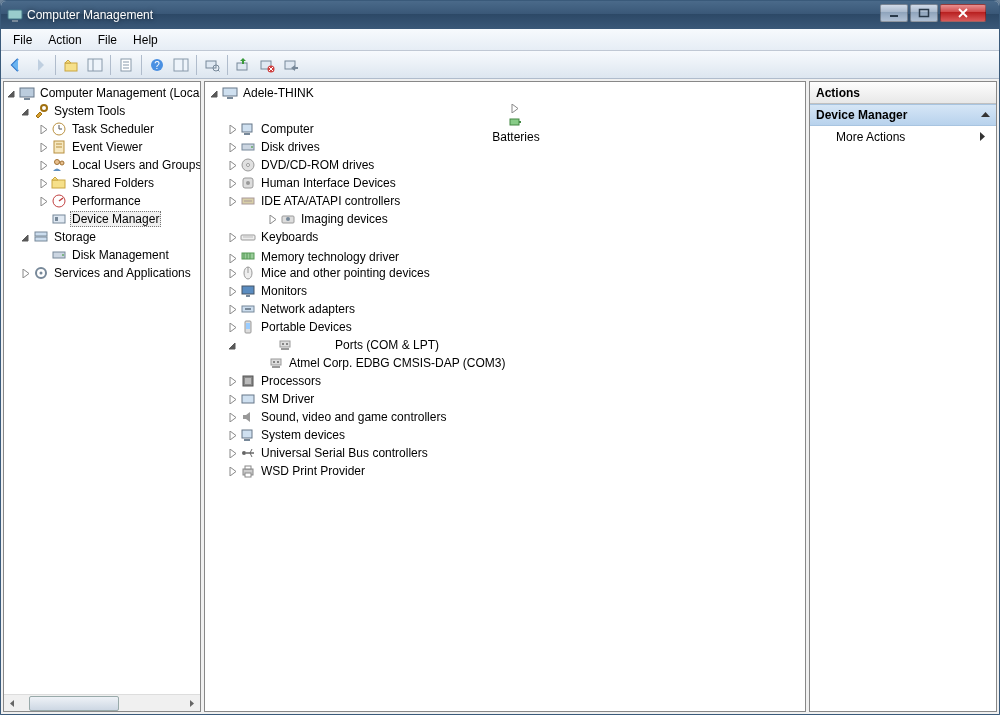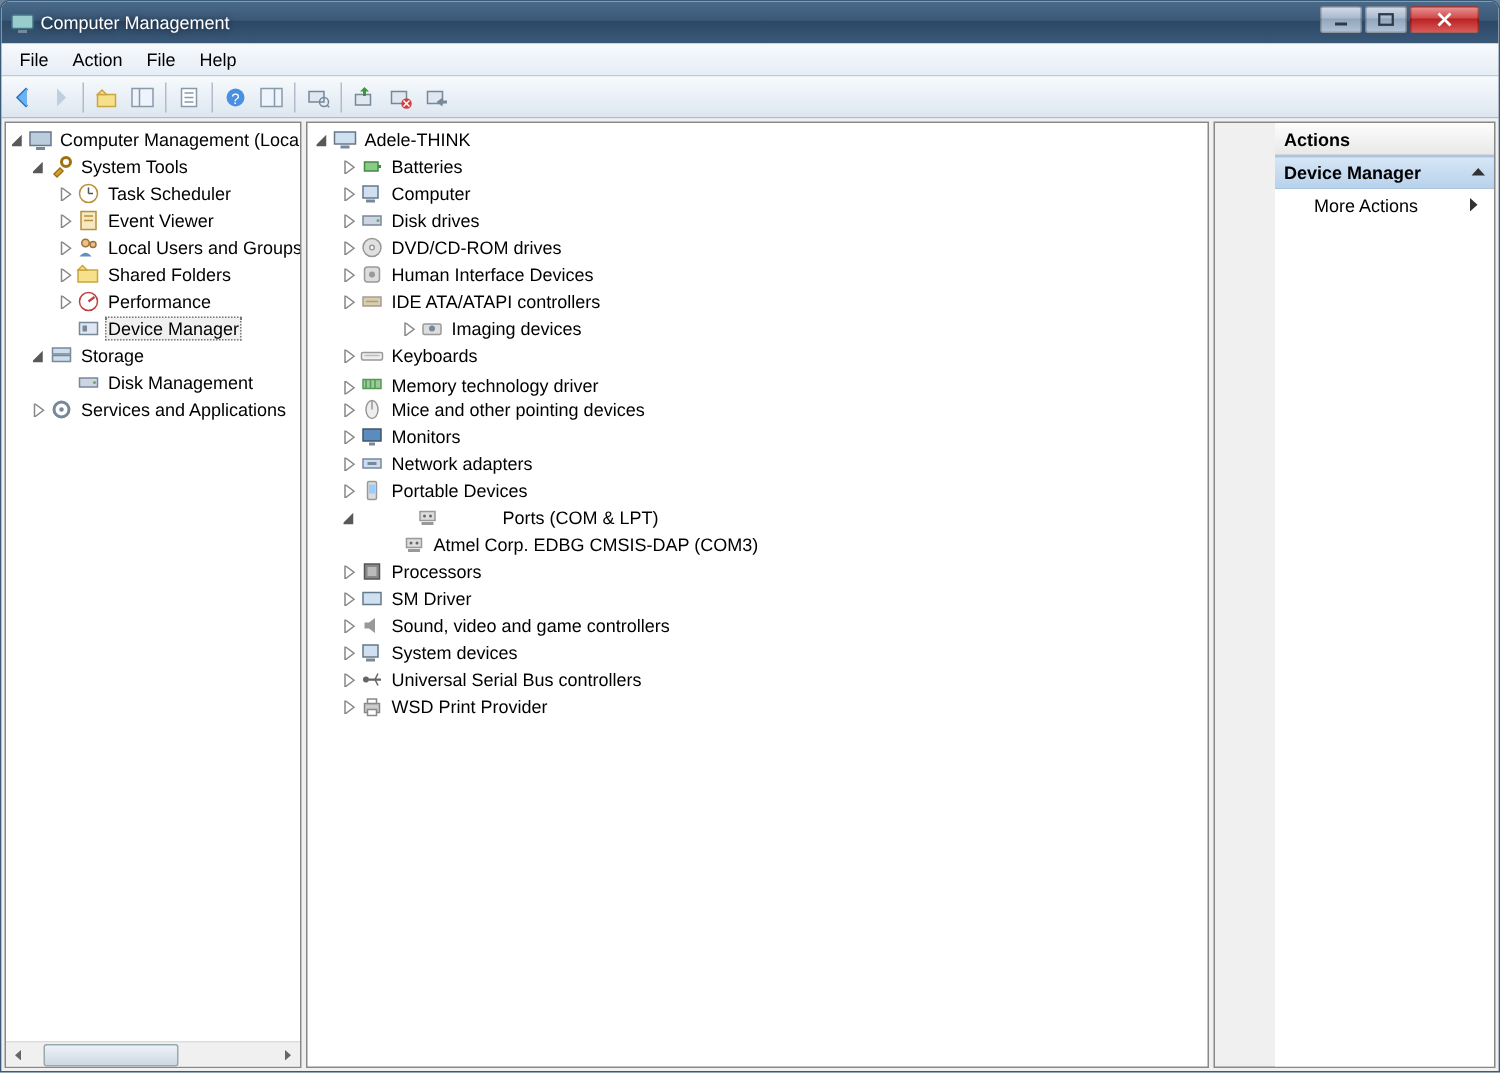--- a/index.html
+++ b/index.html
@@ -85,21 +85,21 @@
 }
 .pane {
   background: #fff;
   border: 1px solid #888;
   display: flex;
   flex-direction: column;
   min-height: 0;
 }
 .pane-left { width: 198px; }
 .pane-mid { flex: 1; }
-.pane-right { width: 188px; background: #f0f0f0; padding-left: 40px;}
+.pane-right { width: 188px; background: #f0f0f0;}
 .tree {
   flex: 1;
   overflow: auto;
   padding: 2px 0;
   white-space: nowrap;
 }
 .tree-row {
   display: flex;
   align-items: center;
   height: 18px;
@@ -472,21 +472,21 @@
               </svg>
             </span>
     <span class="node-icon">
               <svg class="ic" viewBox="0 0 16 16">
                 <rect x="1" y="3" width="14" height="8" fill="#cfe0f0" stroke="#678"></rect>
                 <rect x="5" y="12" width="6" height="2" fill="#789"></rect>
               </svg>
             </span>
     <span class="label">Adele-THINK</span>
   </div>
-          <div class="tree-row" style="padding-left:22px;">
+          <div class="tree-row" style="padding-left:22px;flex-direction:column;">
     <span class="expander">
               <svg viewBox="0 0 9 9">
                 <path d="M1 0 L7 4.5 L1 9 Z" fill="#fff" stroke="#888"></path>
               </svg>
             </span>
     <span class="node-icon">
               <svg class="ic" viewBox="0 0 16 16">
                 <rect x="3" y="5" width="9" height="6" fill="#8c8" stroke="#484"></rect>
                 <rect x="12" y="7" width="2" height="2" fill="#484"></rect>
               </svg>

